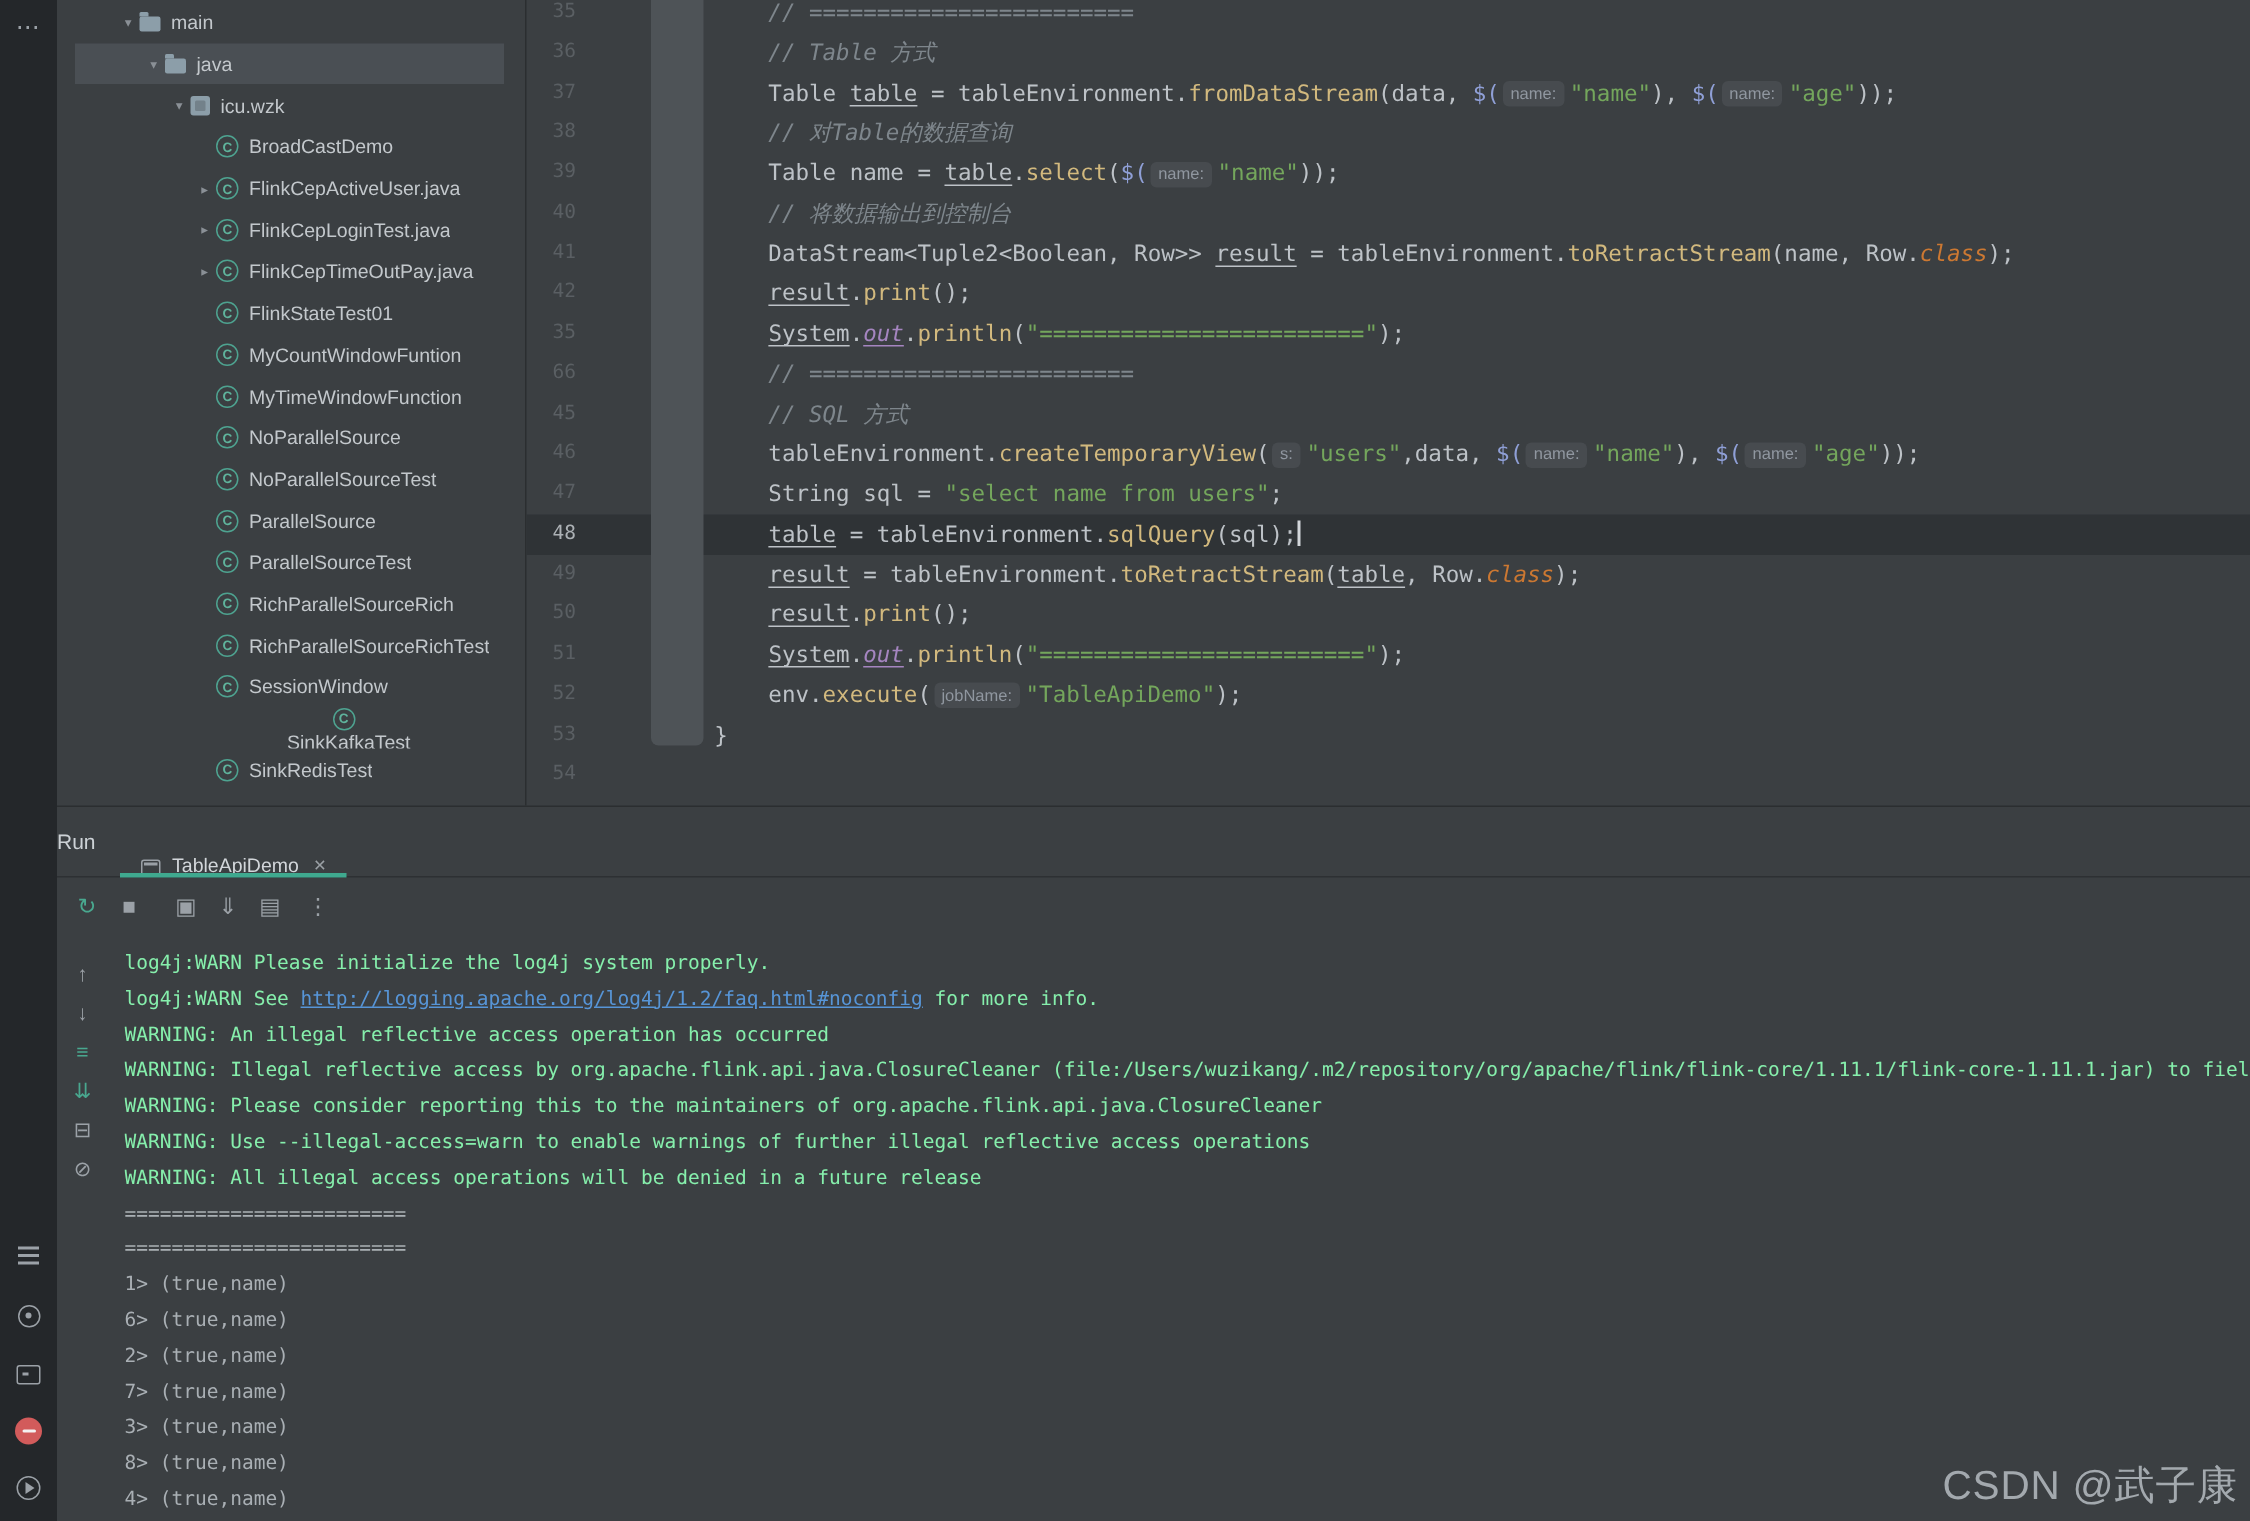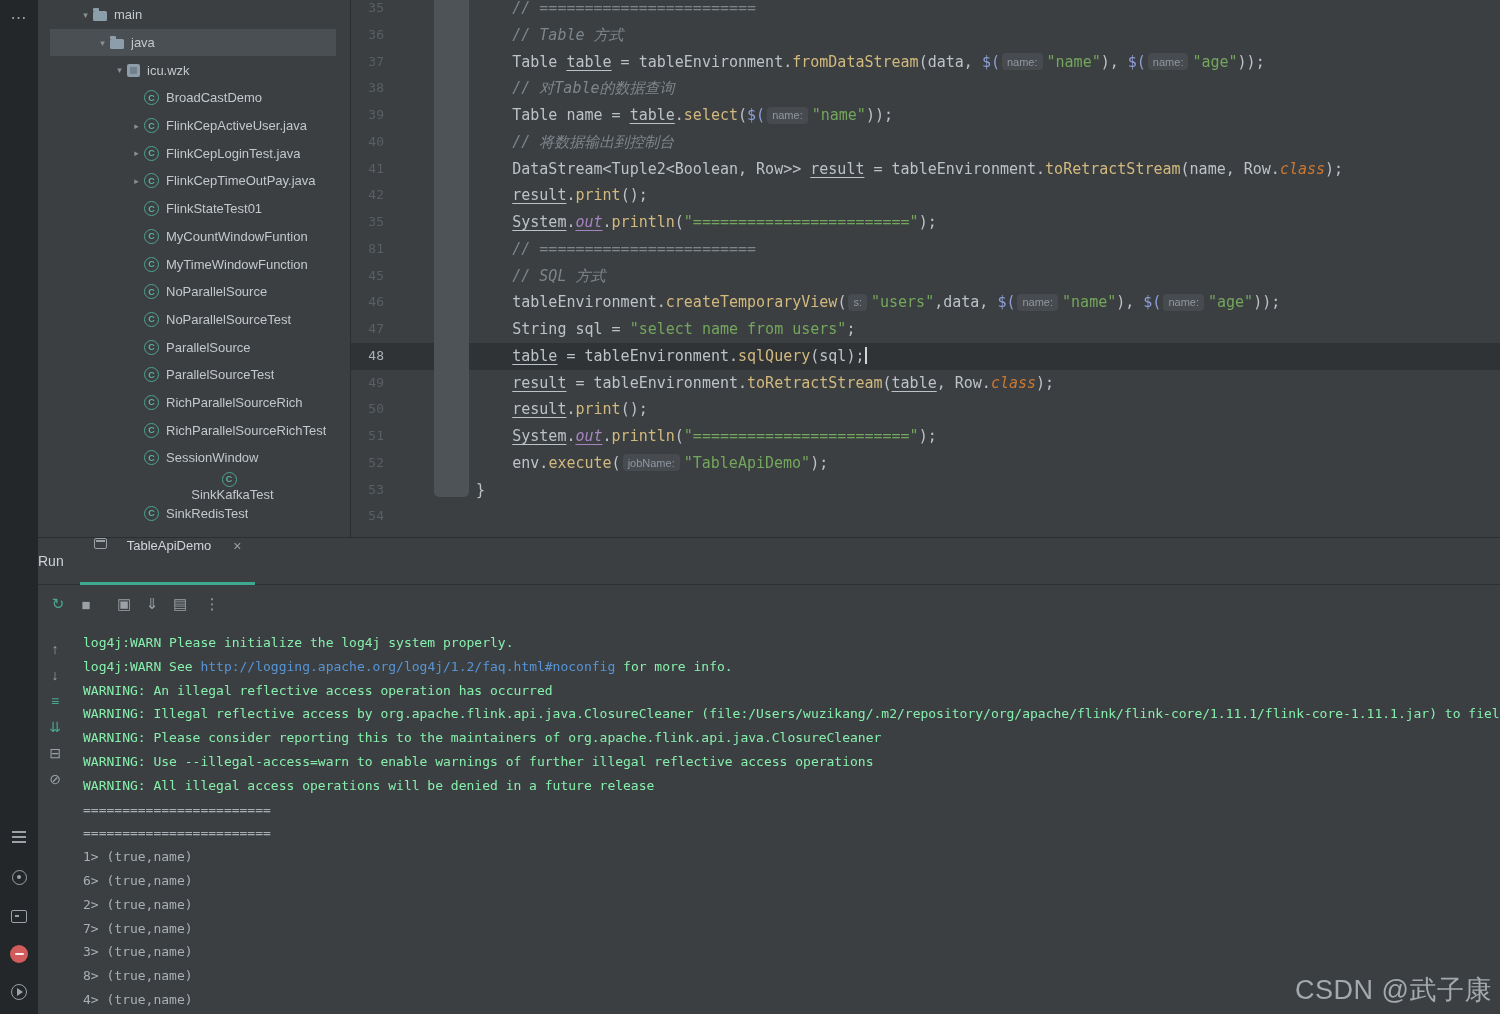--- a/index.html
+++ b/index.html
@@ -55,38 +55,38 @@
   .seg-kw{color:#CC7832;font-style:italic}
   .seg-fld{color:#A585C0;font-style:italic;text-decoration:underline;text-underline-offset:3px}
   .seg-dlr{color:#8F9FD6}
   .seg-hint{display:inline-block;font-family:"Liberation Sans",sans-serif;font-size:11px;line-height:14px;
     background:#474B4F;color:#9097A0;border-radius:4px;padding:1.5px 5px;margin:0 4px 0 2px;vertical-align:1px}
   .caret{display:inline-block;width:2px;height:17px;background:#D2D6DA;vertical-align:-3px;margin-left:1px}
   
   .run-panel{position:absolute;left:38px;top:537px;right:0;bottom:0;border-top:1px solid #2B2E30}
   .tab-row{position:absolute;left:0;top:0;right:0;height:46px;border-bottom:1px solid #2D3033;display:flex;align-items:center}
   .run-label{font-size:14px;color:#CDD2D6}
-  .tab{margin-left:16px;height:100%;display:flex;align-items:flex-start;gap:20px;padding:0 14px;position:relative}
+  .tab{margin-left:16px;height:100%;display:flex;align-items:flex-end;gap:8px;padding:0 14px;position:relative}
   .tab-underline{position:absolute;left:0;right:0;bottom:-1px;height:3px;background:#3FA98F}
   .tab-title{font-size:13px;color:#D2D6DA}
   .tab-close{color:#9AA0A5;font-size:14px;margin-left:2px}
   .win-ic{width:13px;height:11px;border:1.5px solid #9AA0A6;border-radius:2px;position:relative;box-sizing:border-box}
   .win-ic::after{content:"";position:absolute;left:1px;top:1px;right:1px;height:2px;background:#9AA0A6}
   .toolbar{position:absolute;left:8px;top:54px;display:flex;align-items:center}
   .tb-ic{width:24px;height:24px;display:flex;align-items:center;justify-content:center;color:#9BA1A7;font-size:15px}
   .tb-ic.teal{color:#49A88F}
   .console-gutter{position:absolute;left:6px;top:100px;display:flex;flex-direction:column;gap:4px}
   .cg-ic{width:22px;height:22px;display:flex;align-items:center;justify-content:center;color:#9BA1A7;font-size:14px}
   .cg-ic.teal{color:#49A88F}
   .console{position:absolute;left:45px;top:93px;right:0;bottom:0;overflow:hidden;white-space:pre;
     font-family:"DejaVu Sans Mono",monospace;font-size:13px;line-height:23.8px}
   .console-line{height:23.8px}
   .c-err{color:#86efac}
   .c-out{color:#A9AFB4}
-  .c-link{color:#5795D7;}
+  .c-link{color:#5795D7;text-decoration:underline}
   
   .watermark{position:absolute;right:8px;bottom:6px;font-size:27px;color:#A3A9AE;letter-spacing:.5px;z-index:6}
 </style>
 </head>
 <body>
 
 <div class="activity-bar">
   <div class="ab-menu">⋯</div>
   <div class="ab-bottom">
       <div class="ab-ic ab-structure"></div>
@@ -203,21 +203,21 @@
   <div class="gutter">
       <div class="gut-num">35</div>
       <div class="gut-num">36</div>
       <div class="gut-num">37</div>
       <div class="gut-num">38</div>
       <div class="gut-num">39</div>
       <div class="gut-num">40</div>
       <div class="gut-num">41</div>
       <div class="gut-num">42</div>
       <div class="gut-num">35</div>
-      <div class="gut-num">81</div>
+      <div class="gut-num">66</div>
       <div class="gut-num">45</div>
       <div class="gut-num">46</div>
       <div class="gut-num">47</div>
       <div class="gut-num cur">48</div>
       <div class="gut-num">49</div>
       <div class="gut-num">50</div>
       <div class="gut-num">51</div>
       <div class="gut-num">52</div>
       <div class="gut-num">53</div>
       <div class="gut-num">54</div>

